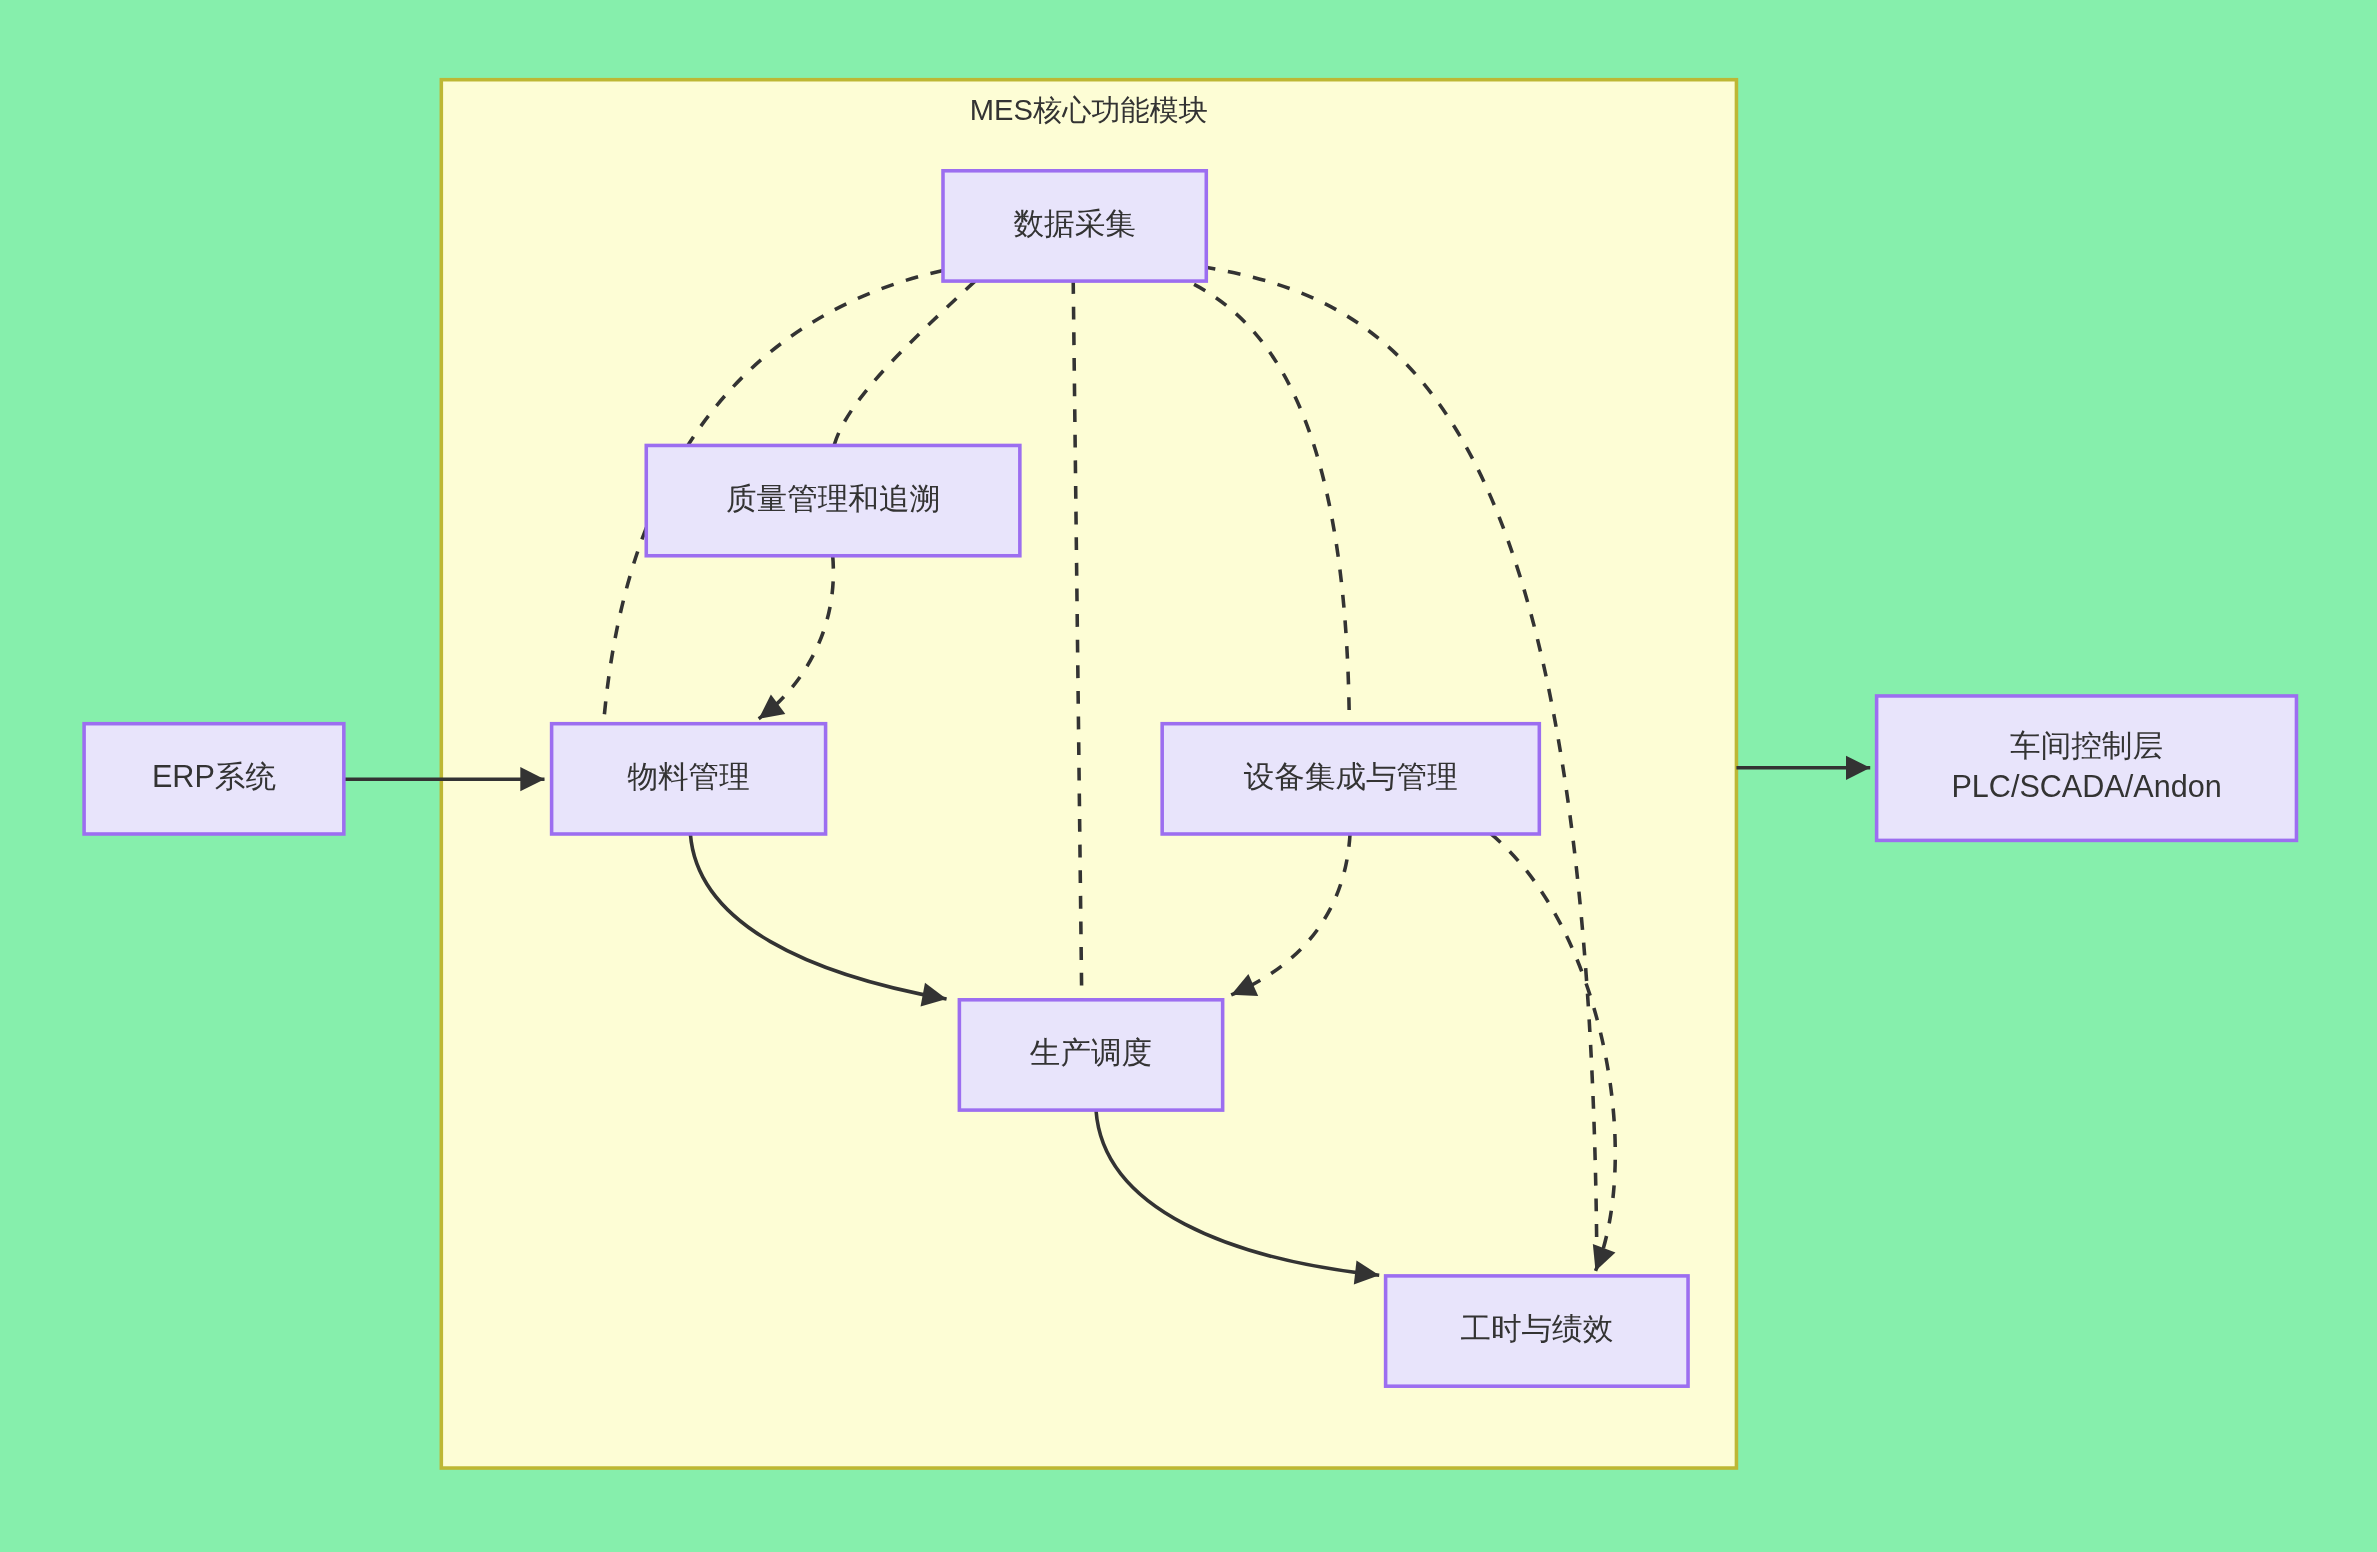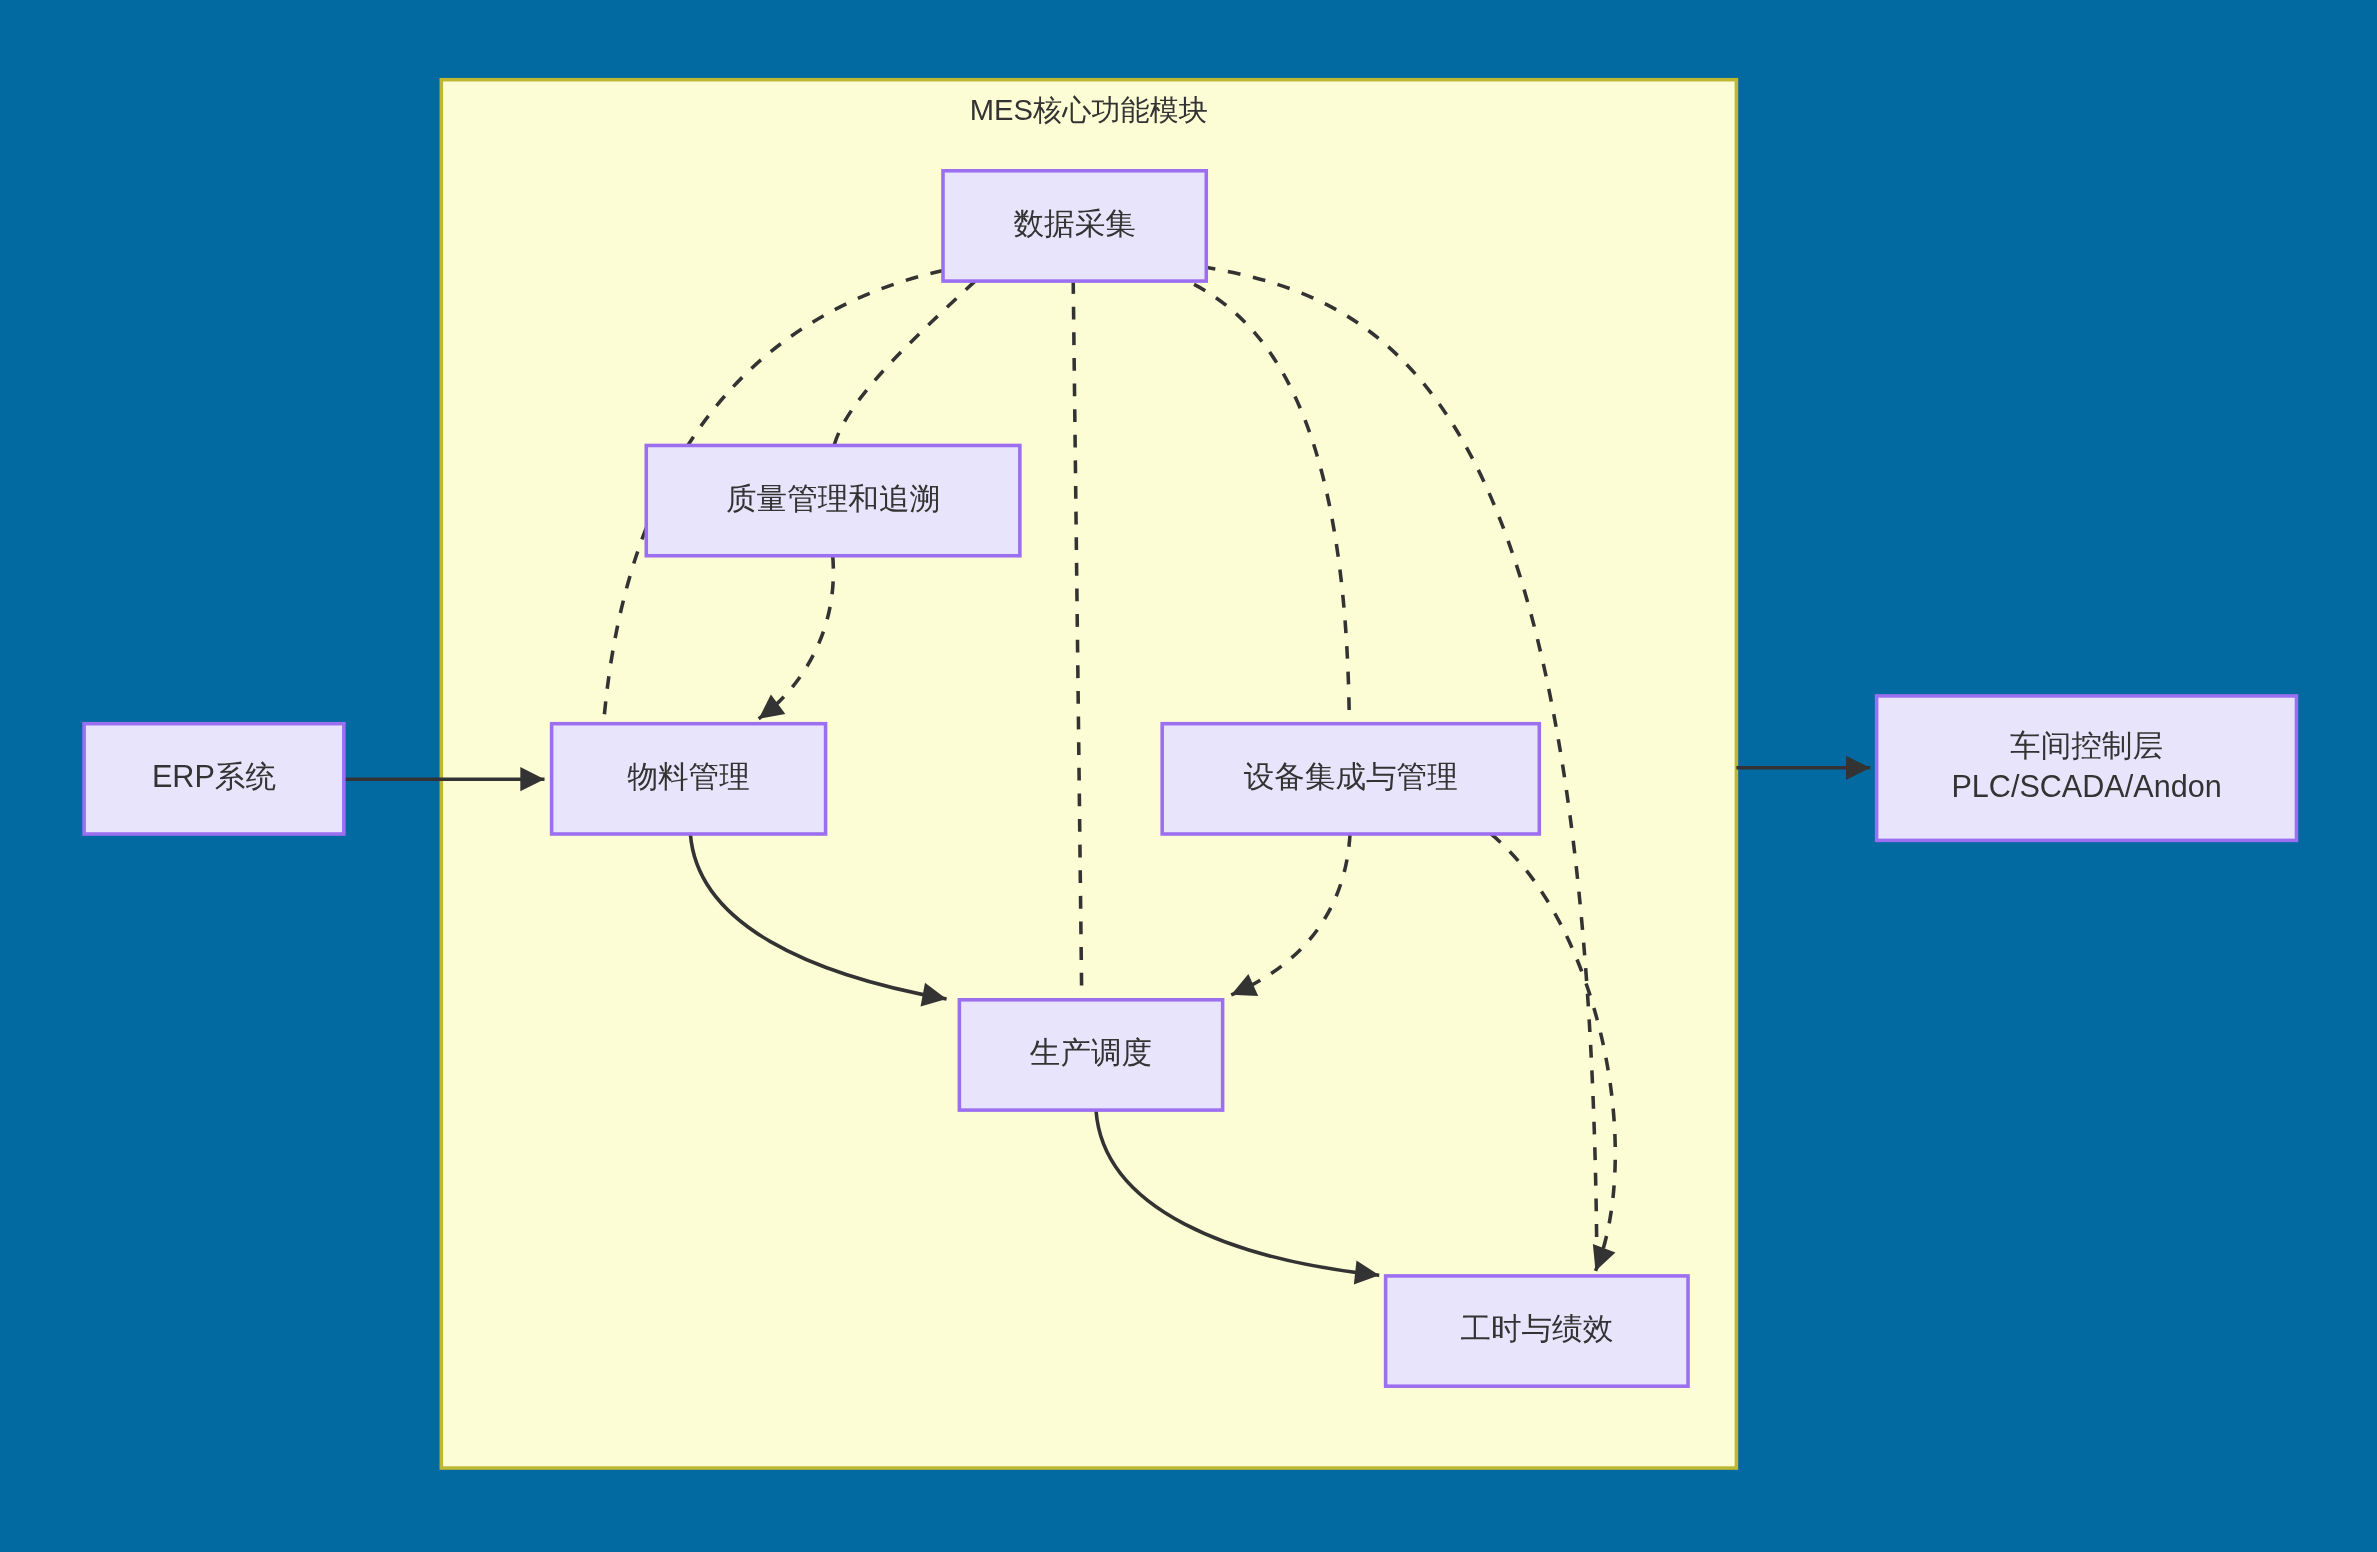--- a/index.html
+++ b/index.html
@@ -10,21 +10,21 @@
   body {
     width: 2377px;
     height: 1552px;
     font-family: "Liberation Sans", "DejaVu Sans", sans-serif;
     overflow: hidden;
   }
   #diagram-root {
     position: relative;
     width: 2377px;
     height: 1552px;
-    background: #0369a1;
+    background: #86efac;
   }
   svg.flow {
     display: block;
     width: 2377px;
     height: 1552px;
   }
   .node-rect {
     fill: #e8e4fb;
     stroke: #9c6ef0;
     stroke-width: 5;

